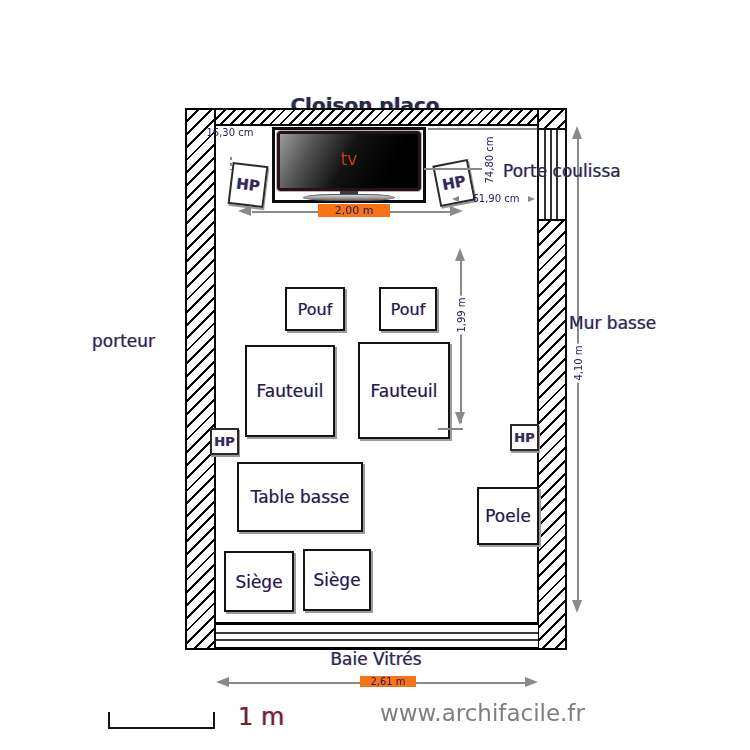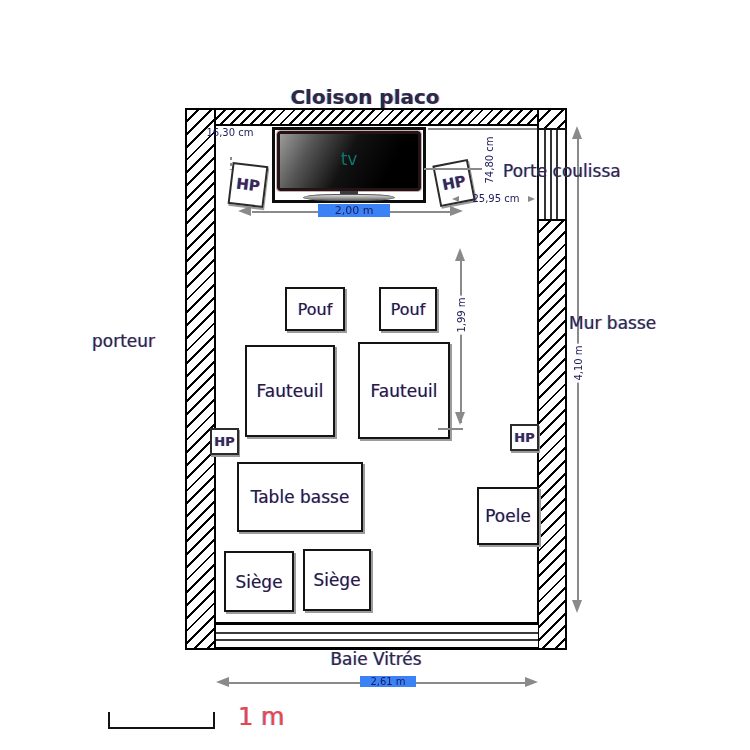--- a/index.html
+++ b/index.html
@@ -25,22 +25,22 @@
         font-size:17px;color:#241d3c;
         text-shadow:0.7px 0 rgba(190,0,160,.38),-0.7px 0 rgba(0,150,210,.38);}
   .hp{position:absolute;background:#fff;border:2px solid #2b2b2b;box-sizing:border-box;
       box-shadow:1px 2px 0 #999;display:flex;align-items:center;justify-content:center;
       font-weight:bold;font-size:15px;color:#352a52;
       text-shadow:0.7px 0 rgba(190,0,160,.4),-0.7px 0 rgba(0,150,210,.4);}
 
   
   .lbl{position:absolute;color:#2b2b40;font-size:17px;white-space:nowrap;
        text-shadow:0.8px 0 rgba(190,0,160,.4),-0.8px 0 rgba(0,150,210,.4);}
-  .title{font-size:20px;font-weight:600;text-align:center;}
-  .dim{position:absolute;color:#1b1b5a;font-size:10px;white-space:nowrap;background:#3b82f6;
+  .title{font-size:20px;font-weight:600;text-align:center;margin-top:8px;}
+  .dim{position:absolute;color:#1b1b5a;font-size:10px;white-space:nowrap;background:#f97316;
        padding:0 2px;text-align:center;}
 
   
   .dline{position:absolute;background:#8a8a8a;}
   .arr{position:absolute;width:0;height:0;}
   .arr-left {border-top:5px solid transparent;border-bottom:5px solid transparent;border-right:13px solid #8a8a8a;}
   .arr-right{border-top:5px solid transparent;border-bottom:5px solid transparent;border-left:13px solid #8a8a8a;}
   .arr-up   {border-left:5px solid transparent;border-right:5px solid transparent;border-bottom:13px solid #8a8a8a;}
   .arr-down {border-left:5px solid transparent;border-right:5px solid transparent;border-top:13px solid #8a8a8a;}
   .arr-sm-l{border-top:3px solid transparent;border-bottom:3px solid transparent;border-right:7px solid #8a8a8a;}
@@ -50,24 +50,24 @@
        color:#1b1b5a;font-size:10px;background:#fff;padding:0 2px;}
 
   
   .tv-box{position:absolute;background:#fff;border:3px solid #0d0d0d;box-sizing:border-box;}
   .tv-screen{position:absolute;border:3px solid #241418;outline:1px solid #c9aeb2;border-radius:3px;
              box-sizing:border-box;
              background:linear-gradient(118deg,#9b9b9b 0%,#555 22%,#121212 48%,#000 78%);}
   .tv-neck{position:absolute;background:#3a3a3a;}
   .tv-stand{position:absolute;background:linear-gradient(#dcdcdc,#6f6f6f);border:1px solid #555;
             border-radius:50%/70%;box-sizing:border-box;}
-  .tv-text{position:absolute;text-align:center;color:#0f766e;font-size:17px;}
+  .tv-text{position:absolute;text-align:center;color:#c2410c;font-size:17px;}
 
   .scale-line{position:absolute;background:#131313;}
-  .big{font-size:24px;color:#ef4444;}
+  .big{font-size:24px;color:#7f1d1d;}
   .wm{position:absolute;color:#7f7f7f;font-size:23px;white-space:nowrap;}
 </style>
 </head>
 <body>
 
 <div class="canvas">
 
   <div class="lbl title" style="left:265px;top:85px;width:200px;">Cloison placo</div>
 
   <div class="wall wall-fine" style="left:185px;top:108px;width:382px;height:18px;"></div>
@@ -99,21 +99,21 @@
 
   <div class="dline" style="left:252px;top:211px;width:198px;height:2px;"></div>
   <div class="arr arr-left" style="left:238px;top:206px;"></div>
   <div class="arr arr-right" style="left:450px;top:206px;"></div>
   <div class="dim" style="left:318px;top:204px;width:68px;font-size:11px;">2,00 m</div>
 
   <div class="dim" style="left:196px;top:127px;width:64px;background:transparent;">16,30 cm</div>
   <div class="dline" style="left:230px;top:157px;width:2px;height:13px;background:repeating-linear-gradient(#8a8a8a 0 3px,transparent 3px 6px);"></div>
 
   <div class="arr arr-sm-l" style="left:452px;top:196px;"></div>
-  <div class="dim" style="left:460px;top:193px;width:68px;background:transparent;">25,95 cm</div>
+  <div class="dim" style="left:460px;top:193px;width:68px;background:transparent;">61,90 cm</div>
   <div class="arr arr-sm-r" style="left:528px;top:196px;"></div>
 
   <div class="dline" style="left:428px;top:128px;width:109px;height:2px;"></div>
   <div class="dline" style="left:424px;top:168px;width:58px;height:2px;"></div>
   <div class="rot" style="left:489px;top:160px;">74,80 cm</div>
 
   <div class="dline" style="left:460px;top:258px;width:2px;height:165px;"></div>
   <div class="arr arr-up" style="left:455px;top:248px;"></div>
   <div class="arr arr-down" style="left:455px;top:412px;"></div>
   <div class="dline" style="left:438px;top:428px;width:25px;height:2px;"></div>
@@ -132,14 +132,15 @@
   <div class="lbl" style="left:503px;top:161px;">Porte coulissa</div>
   <div class="lbl" style="left:569px;top:313px;">Mur basse</div>
   <div class="lbl" style="left:92px;top:331px;">porteur</div>
   <div class="lbl" style="left:305px;top:649px;width:142px;text-align:center;">Baie Vitrés</div>
 
   <div class="scale-line" style="left:108px;top:712px;width:2px;height:17px;"></div>
   <div class="scale-line" style="left:108px;top:727px;width:107px;height:2px;"></div>
   <div class="scale-line" style="left:213px;top:712px;width:2px;height:17px;"></div>
   <div class="lbl big" style="left:238px;top:703px;">1 m</div>
 
+  <div class="wm" style="left:380px;top:700px;">www.archifacile.fr</div>
 
 </div>
 
 </body></html>

